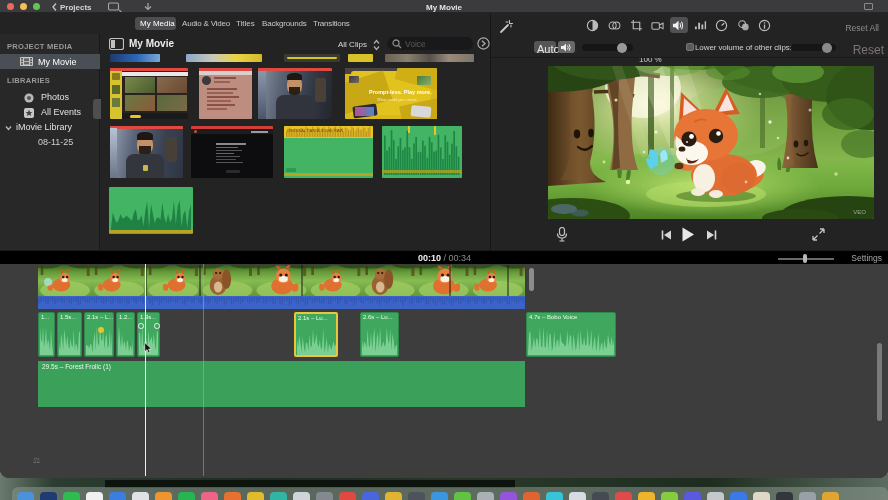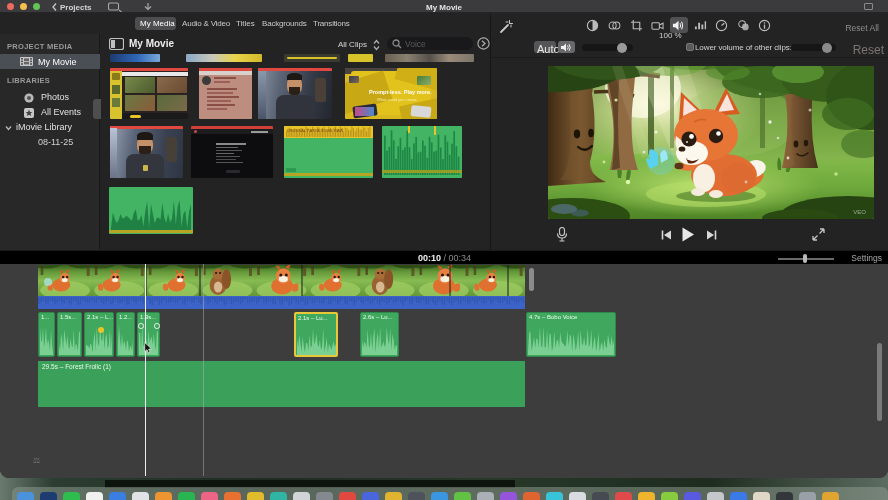--- a/index.html
+++ b/index.html
@@ -371,21 +371,21 @@
 
     <div class="abs" style="left:534px;top:27px;width:22px;height:12px;background:#555557;border-radius:3px;"></div>
     <div class="txt" style="left:537px;top:29px;font-size:11px;color:#e8e8e8;">Auto</div>
     <div class="abs" style="left:558px;top:27px;width:17px;height:12px;background:#69696b;border-radius:3px;"></div>
     <svg class="abs" style="left:561px;top:29px;" width="11" height="9" viewBox="0 0 11 9">
         <path d="M0,3 h2.4 L5,0.6 V8.4 L2.4,6 H0 Z" fill="#f0f0f0"></path>
         <path d="M6.5,2.5 Q8,4.5 6.5,6.5 M8,1.2 Q10.5,4.5 8,7.8" stroke="#f0f0f0" stroke-width="1" fill="none"></path>
       </svg>
     <div class="abs" style="left:582px;top:30px;width:51px;height:7px;background:#161616;border-radius:4px;"></div>
     <div class="abs" style="left:617px;top:28.5px;width:10px;height:10px;border-radius:50%;background:#9a9a9a;"></div>
-    <div class="txt" style="left:639px;top:17px;font-size:8px;color:#cfcfcf;margin-left:20px;">100&nbsp;%</div>
+    <div class="txt" style="left:639px;top:41px;font-size:8px;color:#cfcfcf;">100&nbsp;%</div>
     <div class="abs" style="left:686px;top:29px;width:8px;height:8px;background:#5a5a5c;border:1px solid #777;border-radius:2px;"></div>
     <div class="txt" style="left:695px;top:29px;font-size:8px;letter-spacing:-0.1px;color:#cfcfcf;">Lower volume of other clips:</div>
     <div class="abs" style="left:791px;top:30px;width:45px;height:7px;background:#161616;border-radius:4px;"></div>
     <div class="abs" style="left:822px;top:28.5px;width:10px;height:10px;border-radius:50%;background:#8a8a8a;"></div>
     <div class="txt" style="right:4px;top:29px;font-size:12px;color:#7c7472;">Reset</div>
     <div class="abs" style="left:491px;top:43px;width:397px;height:1px;background:#1a1a1a;"></div>
 
     <div class="abs" style="left:548px;top:52px;width:326px;height:153px;border-radius:2px;overflow:hidden;"><svg width="326" height="153" viewBox="0 0 326 153" preserveAspectRatio="none" xmlns="http://www.w3.org/2000/svg">
 <defs>
 <linearGradient id="sky" x1="0" y1="0" x2="0" y2="1">

